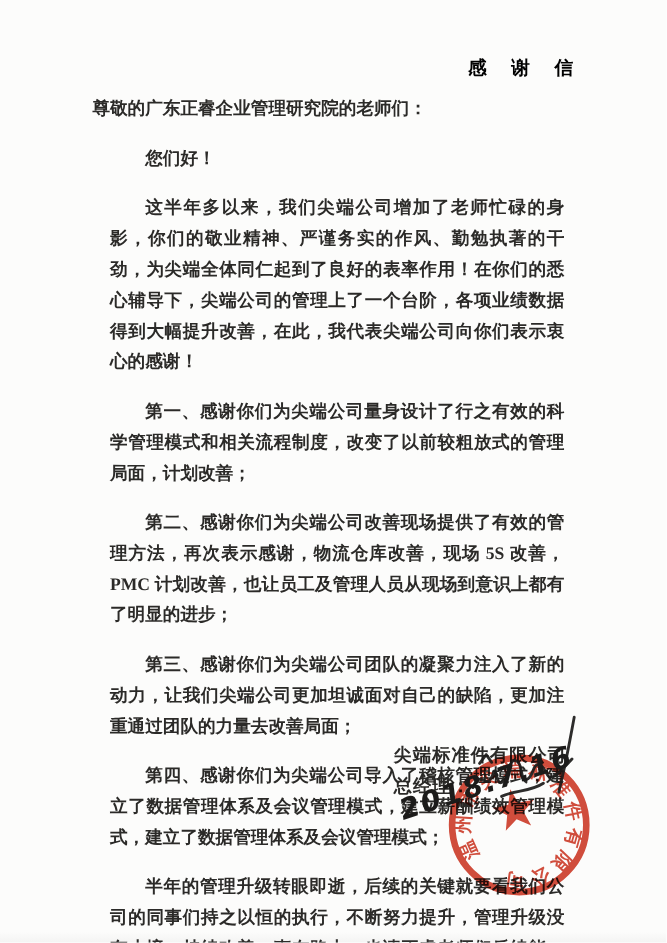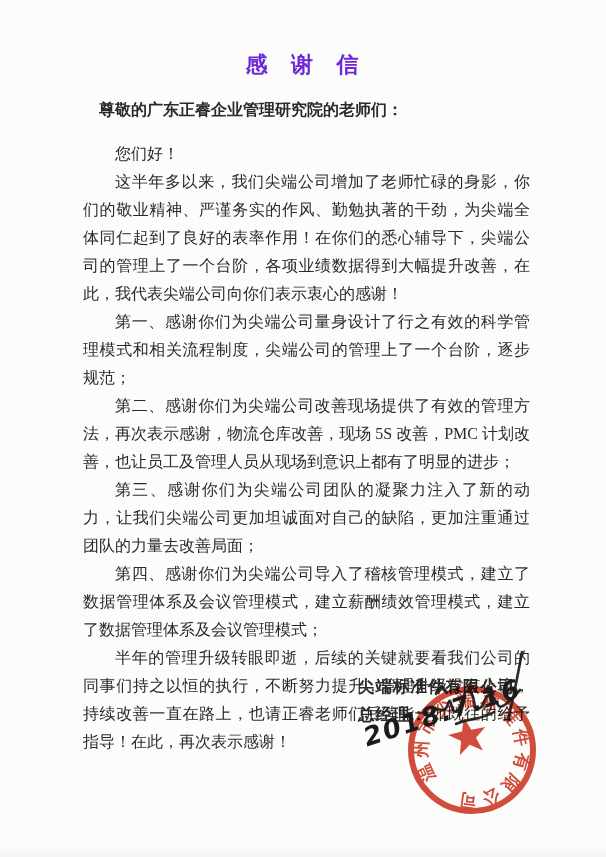--- a/index.html
+++ b/index.html
@@ -10,36 +10,36 @@
     overflow:hidden;
     font-family:"Liberation Serif","DejaVu Serif",serif;
     color:#2b2a28;
   }
   .letter{
     position:absolute;
     left:83px;top:50px;width:447px;
   }
   .title{
     margin:0 0 13px 0;
-    text-align:center;
-    font-size:22px;
+    text-align:right;
+    font-size:17px;
     font-weight:700;
     letter-spacing:9px;
-    color:#6d28d9;
+    color:#000000;
   }
   .salutation{
-    margin:16px;
+    margin:1px;
     font-size:16px;
     font-weight:600;
     line-height:28px;
   }
   .para{
-    margin:0;
+    margin:17px;
     font-size:16px;
-    font-weight:400;
+    font-weight:700;
     line-height:28px;
     text-indent:2em;
     text-align:justify;
     text-justify:inter-ideograph;
   }
   .sig-company{
     position:absolute;left:358px;top:676px;
     font-size:16.5px;font-weight:600;letter-spacing:1px;
   }
   .sig-role{
@@ -83,21 +83,21 @@
 </head>
 <body>
 
 <div class="page">
 
   <div class="letter">
     <h1 class="title">感 谢 信</h1>
     <p class="salutation">尊敬的广东正睿企业管理研究院的老师们：</p>
     <p class="para">您们好！</p>
     <p class="para">这半年多以来，我们尖端公司增加了老师忙碌的身影，你们的敬业精神、严谨务实的作风、勤勉执著的干劲，为尖端全体同仁起到了良好的表率作用！在你们的悉心辅导下，尖端公司的管理上了一个台阶，各项业绩数据得到大幅提升改善，在此，我代表尖端公司向你们表示衷心的感谢！</p>
-    <p class="para">第一、感谢你们为尖端公司量身设计了行之有效的科学管理模式和相关流程制度，尖端公司的管理上了一个台阶，逐步规范；</p>
+    <p class="para">第一、感谢你们为尖端公司量身设计了行之有效的科学管理模式和相关流程制度，改变了以前较粗放式的管理局面，计划改善；</p>
     <p class="para">第二、感谢你们为尖端公司改善现场提供了有效的管理方法，再次表示感谢，物流仓库改善，现场 5S 改善，PMC 计划改善，也让员工及管理人员从现场到意识上都有了明显的进步；</p>
     <p class="para">第三、感谢你们为尖端公司团队的凝聚力注入了新的动力，让我们尖端公司更加坦诚面对自己的缺陷，更加注重通过团队的力量去改善局面；</p>
     <p class="para">第四、感谢你们为尖端公司导入了稽核管理模式，建立了数据管理体系及会议管理模式，建立薪酬绩效管理模式，建立了数据管理体系及会议管理模式；</p>
     <p class="para">半年的管理升级转眼即逝，后续的关键就要看我们公司的同事们持之以恒的执行，不断努力提升，管理升级没有止境，持续改善一直在路上，也请正睿老师们后续能一如既往的给予指导！在此，再次表示感谢！</p>
   </div>
 
   <div class="sig-company">尖端标准件有限公司</div>
   <div class="sig-role">总经理：</div>
 
   <svg class="seal" viewBox="0 0 136 136">

